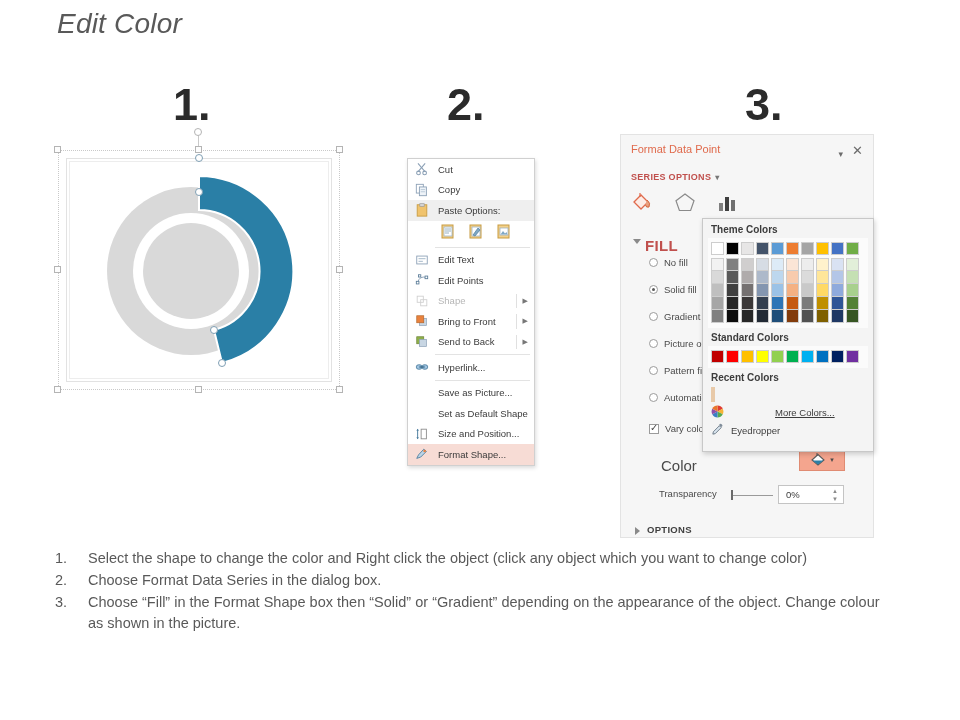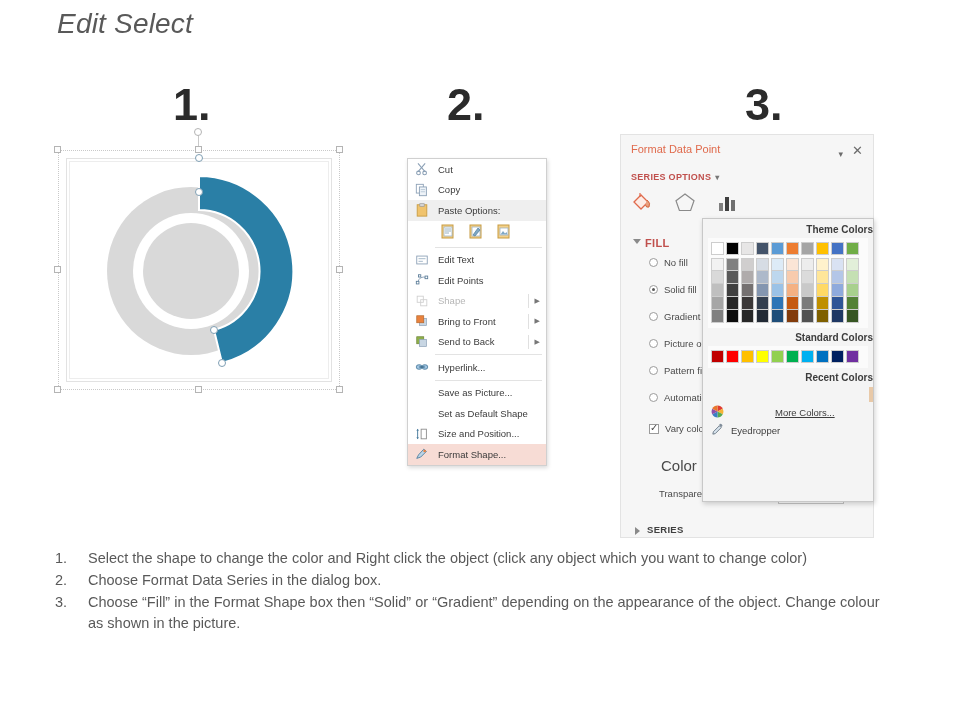--- a/index.html
+++ b/index.html
@@ -59,21 +59,21 @@
   }
   .donut-wrap { position: absolute; left: 28px; top: 8px; width: 226px; height: 226px; }
   .pt-handle {
     position: absolute; width: 8px; height: 8px; border-radius: 50%;
     background: #ffffff; border: 1px solid #7f9fb4;
   }
 
   
   #panel2 {
     position: absolute; left: 407px; top: 158px;
-    width: 140px; height: 308px;
+    width: 128px; height: 308px;
     background: #ffffff;
     border: 1px solid #d0d0d0;
     box-shadow: 1px 2px 4px rgba(0,0,0,.14);
     font-size: 9.5px; color: #3a3a3a;
   }
   .mi {
     position: relative; display: flex; align-items: center;
     height: 20.5px; padding-left: 30px; cursor: default;
     white-space: nowrap;
   }
@@ -119,21 +119,21 @@
   }
   .fp-series {
     position: absolute; left: 10px; top: 37px;
     font-size: 9px; font-weight: bold; color: #c0504d; letter-spacing: .3px;
   }
   .fp-series .dd { font-size: 8px; color: #777; margin-left: 4px; }
   .fp-tabs { position: absolute; left: 10px; top: 56px; display: flex; gap: 18px; align-items: flex-end; }
   .fp-tabicon { width: 24px; height: 22px; }
   .fill-label {
     position: absolute; left: 24px; top: 102px;
-    font-size: 11px; font-weight: bold; color: #c0504d; letter-spacing: .3px;
+    font-size: 15px; font-weight: bold; color: #c0504d; letter-spacing: .3px;
   }
   .tri-open {
     position: absolute; left: 12px; top: 104px;
     width: 0; height: 0;
     border-left: 4px solid transparent; border-right: 4px solid transparent;
     border-top: 5px solid #8a8a8a;
   }
   .tri-closed {
     position: absolute; left: 14px; top: 392px;
     width: 0; height: 0;
@@ -194,24 +194,24 @@
     display: flex; align-items: center; padding-left: 7px; font-size: 9.5px; color: #3a3a3a;
   }
   .spin .arrows {
     position: absolute; right: 5px; top: 2px; display: flex; flex-direction: column;
     gap: 2px; line-height: 1; font-size: 6px; color: #8a8a8a;
   }
 
   
   #colordd {
     position: absolute; left: 702px; top: 218px;
-    width: 172px; height: 284px;
+    width: 172px; height: 234px;
     background: #f4f4f4; border: 1px solid #c8c8c8;
     box-shadow: 1px 2px 5px rgba(0,0,0,.18);
-    font-size: 9.5px; color: #3c3c3c; text-align: right;
+    font-size: 9.5px; color: #3c3c3c;
   }
   .dd-head {
     padding: 5px 0 3px 8px; font-size: 10px; font-weight: bold; color: #3c3c3c;
   }
   .dd-body { background: #fbfbfb; margin: 0 5px; padding: 4px 3px 5px 3px; }
   .sw-row { display: flex; gap: 2px; }
   .sw { width: 13px; height: 13px; border: 1px solid #cdcdcd; }
   .sw-col { display: flex; flex-direction: column; }
   .sw-col .sw { border-top: none; }
   .sw-col .sw:first-child { border-top: 1px solid #cdcdcd; }
@@ -234,21 +234,21 @@
   }
   .ins-row { display: flex; margin-bottom: 1px; }
   .ins-n { width: 33px; flex: none; }
   .ins-t { flex: 1; }
 </style>
 </head>
 <body>
 
 <div id="root">
 
-  <div class="page-title">Edit Select</div>
+  <div class="page-title">Edit Color</div>
 
   <div class="step-num" id="num1">1.</div>
   <div class="step-num" id="num2">2.</div>
   <div class="step-num" id="num3">3.</div>
 
   <div id="panel1">
     <div class="sel-outer"></div>
     <div class="sel-inner"></div>
     <div class="sel-inner2"></div>
 
@@ -533,21 +533,21 @@
     <div class="slider-knob"></div>
     <div class="spin">
       <span>0%</span>
       <span class="arrows">
         <span>▲</span>
         <span>▼</span>
       </span>
     </div>
 
     <div class="tri-closed"></div>
-    <div class="border-label">SERIES</div>
+    <div class="border-label">OPTIONS</div>
   </div>
 
   <div id="colordd">
     <div class="dd-head">Theme Colors</div>
     <div class="dd-body">
       <div class="sw-row">
         <span class="sw" style="background:#ffffff"></span>
         <span class="sw" style="background:#000000"></span>
         <span class="sw" style="background:#e7e6e6"></span>
         <span class="sw" style="background:#44546a"></span>

